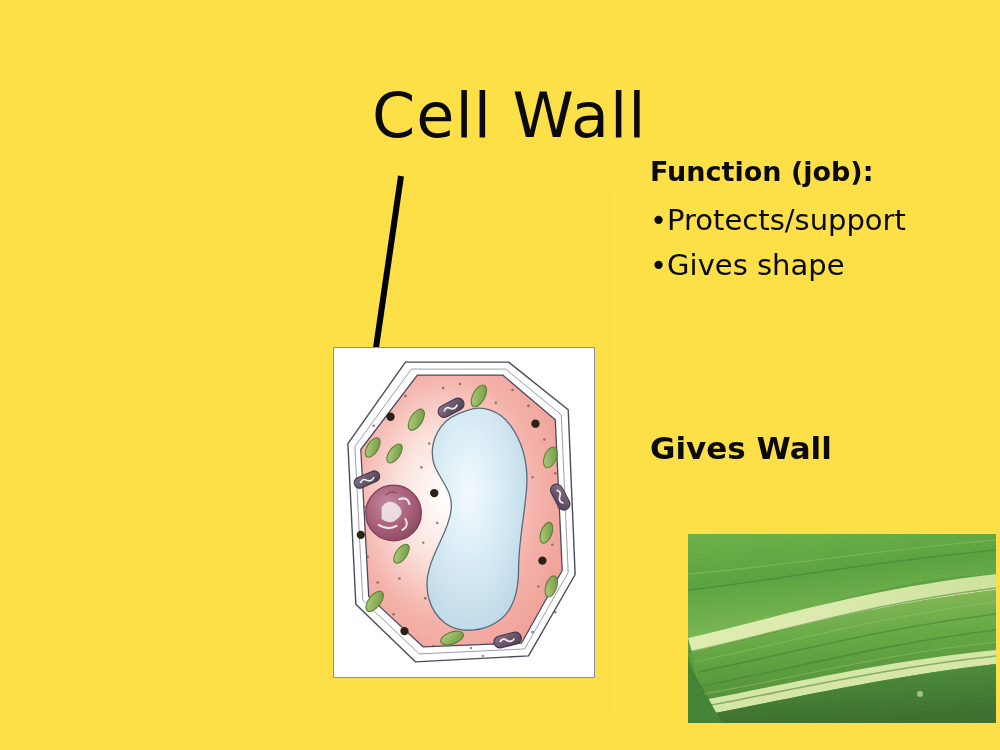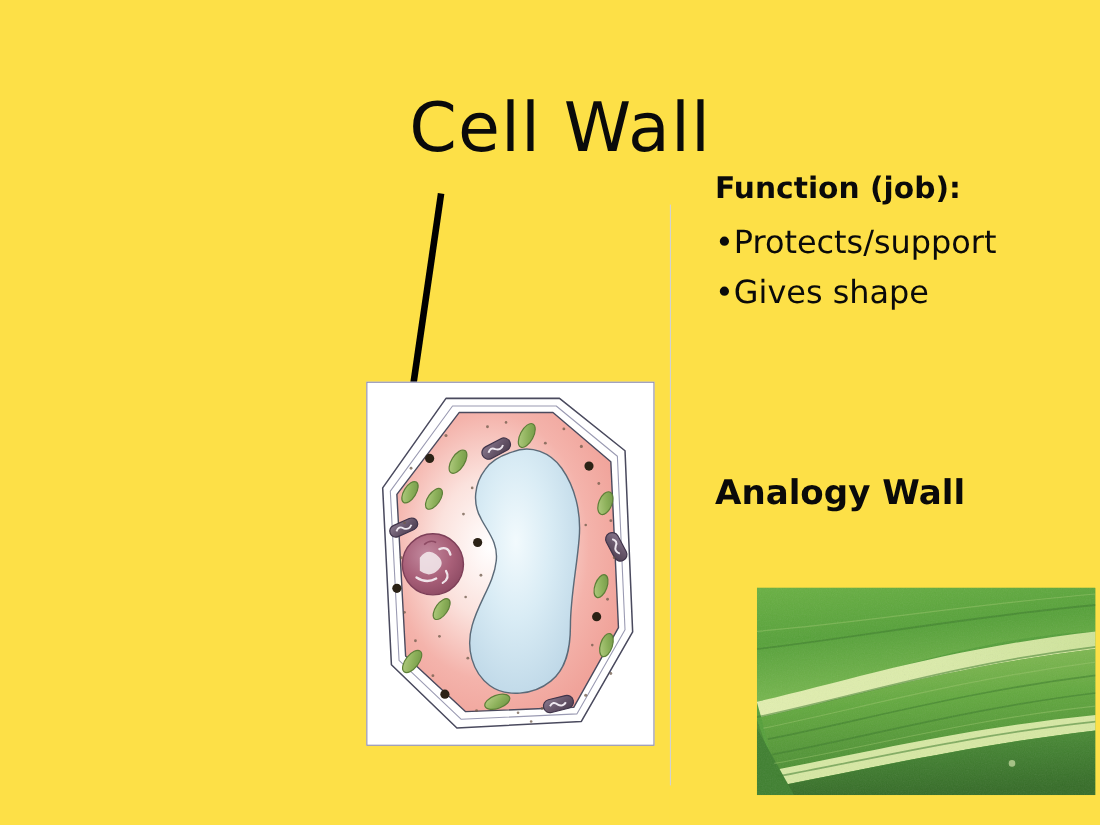--- a/index.html
+++ b/index.html
@@ -277,21 +277,21 @@
       </g>
     </svg>
   </div>
 
   <div class="divider"></div>
 
   <div class="function-heading">Function (job):</div>
   <div class="bullet bullet-1">•Protects/support</div>
   <div class="bullet bullet-2">•Gives shape</div>
 
-  <div class="analogy-value">Analogy Wall</div>
+  <div class="analogy-value">Gives Wall</div>
 
   <div class="leaf-photo">
     <svg class="leaf-svg" viewBox="0 0 308 189" preserveAspectRatio="none">
       <defs>
         <linearGradient id="leafTop" x1="0" y1="0" x2="0.3" y2="1">
           <stop offset="0%" stop-color="#6ab143"></stop>
           <stop offset="45%" stop-color="#57a23a"></stop>
           <stop offset="100%" stop-color="#7cba52"></stop>
         </linearGradient>
         <linearGradient id="leafMid" x1="0" y1="0" x2="0.2" y2="1">

